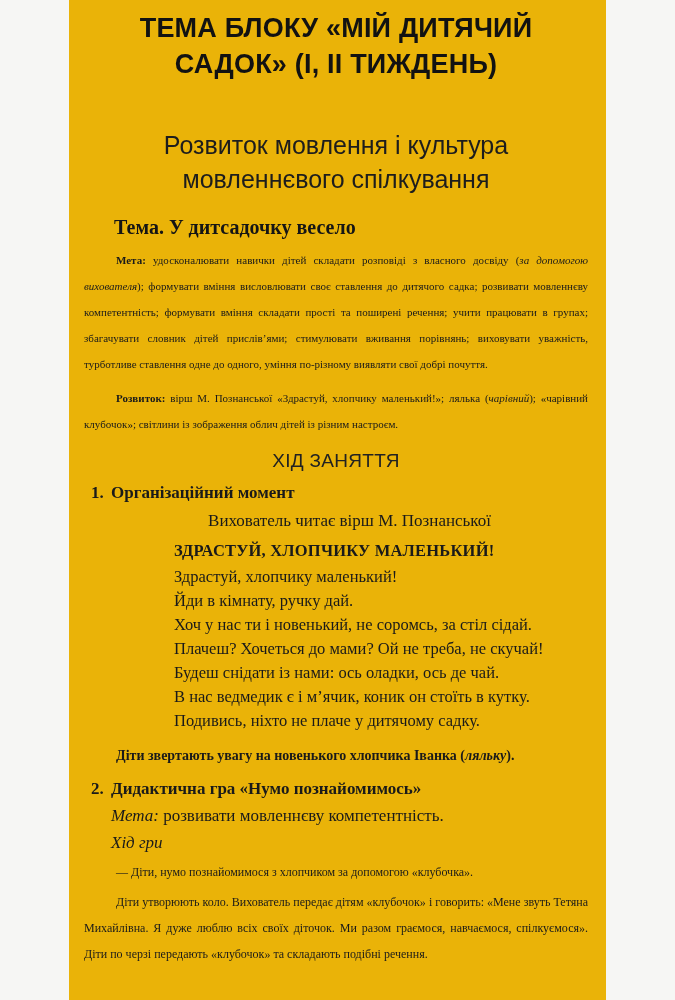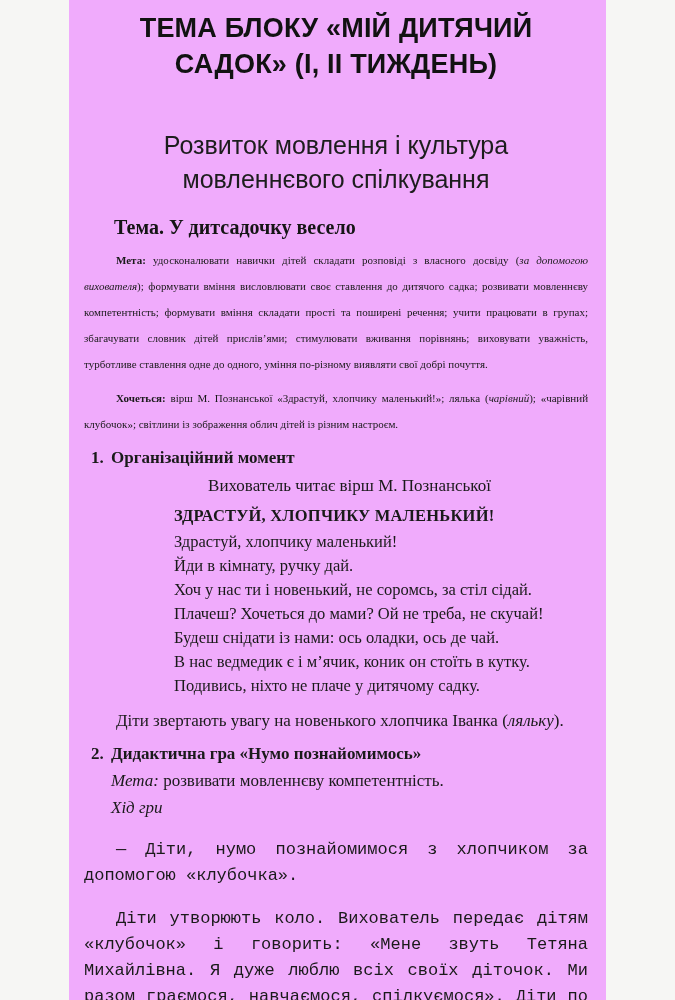--- a/index.html
+++ b/index.html
@@ -1,20 +1,20 @@
 <!DOCTYPE html>
 <html lang="uk"><head>
 <meta charset="utf-8">
 <style>
   html,body { margin:0; padding:0; background:#f6f6f4; }
   .page {
     position:relative;
     width:537px; height:1000px;
     margin:0 auto;
-    background:#f0abfc;
+    background:#eab308;
     color:#1a1a1a;
     box-sizing:border-box;
     padding:8px 18px 0 15px;
     font-family:"Liberation Serif", serif;
     overflow:hidden;
   }
   .block-title {
     margin:2px 0 0 0;
     font-family:"Liberation Sans", sans-serif;
     font-weight:bold;
@@ -76,54 +76,55 @@
   }
   .poem {
     margin:6px 0 0 90px;
     font-size:16.5px;
     line-height:24px;
   }
   .poem-title { font-weight:bold; letter-spacing:.2px; margin-bottom:2px; }
   .poem-line { white-space:nowrap; }
   .after-poem {
     margin:10px 0 0 0;
-    font-size:17px;
+    font-size:14px;
     line-height:25px;
     text-indent:32px;
+    font-weight:bold;
   }
   .meta-line {
     margin:2px 0 0 27px;
     font-size:17px;
     line-height:25px;
   }
   .dialogue, .narration {
-    margin:17px 0 0 0;
-    font-size:17px;
+    margin:4px 0 0 0;
+    font-size:12px;
     line-height:26px;
     text-align:justify;
     text-indent:32px;
-    font-family:Liberation Mono, monospace;
   }
   i { font-style:italic; }
 </style>
 </head>
 <body>
 
 <div class="page">
 
   <h1 class="block-title"><span>ТЕМА БЛОКУ «МІЙ ДИТЯЧИЙ</span><br><span>САДОК» (І, ІІ ТИЖДЕНЬ)</span></h1>
 
   <h2 class="section-title"><span>Розвиток мовлення і культура</span><br><span>мовленнєвого спілкування</span></h2>
 
   <h3 class="tema-heading">Тема. У дитсадочку весело</h3>
 
   <p class="body-par"><span class="lbl">Мета:</span> <span>удосконалювати навички дітей складати розповіді з власного досвіду (</span><i>за допомогою вихователя</i><span>); формувати вміння висловлювати своє ставлення до дитячого садка; розвивати мовленнєву компетентність; формувати вміння складати прості та поширені речення; учити працювати в групах; збагачувати словник дітей прислів’ями; стимулювати вживання порівнянь; виховувати уважність, турботливе ставлення одне до одного, уміння по-різному виявляти свої добрі почуття.</span></p>
 
-  <p class="body-par"><span class="lbl">Хочеться:</span> <span>вірш М. Познанської «Здрастуй, хлопчику маленький!»; лялька (</span><i>чарівний</i><span>); «чарівний клубочок»; світлини із зображення облич дітей із різним настроєм.</span></p>
+  <p class="body-par"><span class="lbl">Розвиток:</span> <span>вірш М. Познанської «Здрастуй, хлопчику маленький!»; лялька (</span><i>чарівний</i><span>); «чарівний клубочок»; світлини із зображення облич дітей із різним настроєм.</span></p>
 
+  <div class="procedure-heading">ХІД ЗАНЯТТЯ</div>
 
   <div class="step">
     <span class="num">1.</span><span class="step-title">Організаційний момент</span>
   </div>
   <div class="sub-line">Вихователь читає вірш М. Познанської</div>
 
   <div class="poem">
     <div class="poem-title">ЗДРАСТУЙ, ХЛОПЧИКУ МАЛЕНЬКИЙ!</div>
     <div class="poem-line">Здрастуй, хлопчику маленький!</div>
     <div class="poem-line">Йди в кімнату, ручку дай.</div>

